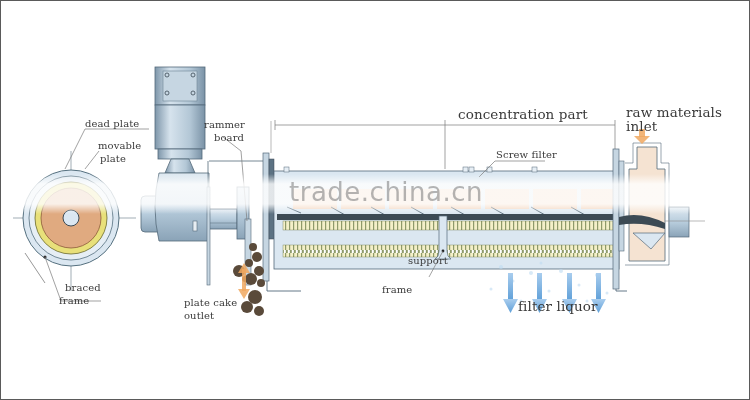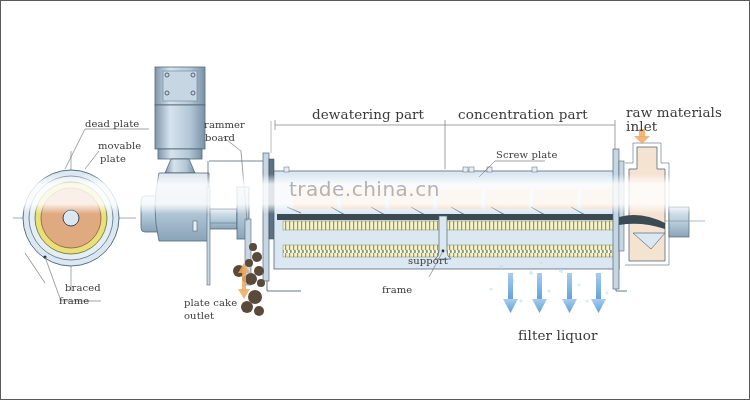--- a/index.html
+++ b/index.html
@@ -16,21 +16,21 @@
     white-space: nowrap; letter-spacing: 0.1px;
   }
   .lbl.big { font-size: 13.5px; line-height: 14px; }
   .wm-band {
     position: absolute; left: 0; top: 173px; width: 750px; height: 40px;
     background: linear-gradient(to bottom, rgba(255,255,255,0) 0%, rgba(255,255,255,0.82) 25%, rgba(255,255,255,0.82) 75%, rgba(255,255,255,0) 100%);
   }
   .wm-text {
     position: absolute; left: 288px; top: 176px;
     font-family: "DejaVu Sans", "Liberation Sans", sans-serif;
-    font-size: 20px; color: rgba(120,120,120,0.55); letter-spacing: 0.5px;
+    font-size: 26px; color: rgba(120,120,120,0.55); letter-spacing: 0.5px;
   }
 </style>
 </head>
 <body>
 
 <div class="frame">
 
 <svg width="750" height="400" viewBox="0 0 750 400">
   <defs>
     <linearGradient id="steelV" x1="0" y1="0" x2="0" y2="1">
@@ -243,25 +243,24 @@
 
 <div class="wm-band"></div>
 <div class="wm-text">trade.china.cn</div>
 
 <div class="lbl" style="left:84px;top:116px;">dead plate</div>
 <div class="lbl" style="left:97px;top:138px;">movable</div>
 <div class="lbl" style="left:99px;top:151px;">plate</div>
 <div class="lbl" style="left:64px;top:280px;">braced</div>
 <div class="lbl" style="left:58px;top:293px;">frame</div>
 <div class="lbl" style="left:203px;top:117px;">rammer</div>
-<div class="lbl" style="left:204px;top:130px;">board</div>
-<div class="lbl big" style="left:311px;top:106px;">dewatering part</div>
+<div class="lbl" style="left:213px;top:130px;">board</div>
 <div class="lbl big" style="left:625px;top:104px;">raw materials</div>
 <div class="lbl big" style="left:457px;top:106px;">concentration part</div>
 <div class="lbl big" style="left:625px;top:118px;">inlet</div>
-<div class="lbl" style="left:495px;top:147px;">Screw plate</div>
+<div class="lbl" style="left:495px;top:147px;">Screw filter</div>
 <div class="lbl" style="left:381px;top:253px;margin-left:26px;">support</div>
 <div class="lbl" style="left:381px;top:282px;">frame</div>
 <div class="lbl" style="left:183px;top:295px;">plate cake</div>
 <div class="lbl" style="left:183px;top:308px;">outlet</div>
-<div class="lbl big" style="left:517px;top:327px;text-align:center;">filter liquor</div>
+<div class="lbl big" style="left:517px;top:298px;text-align:center;">filter liquor</div>
 
 </div>
 
 </body></html>

